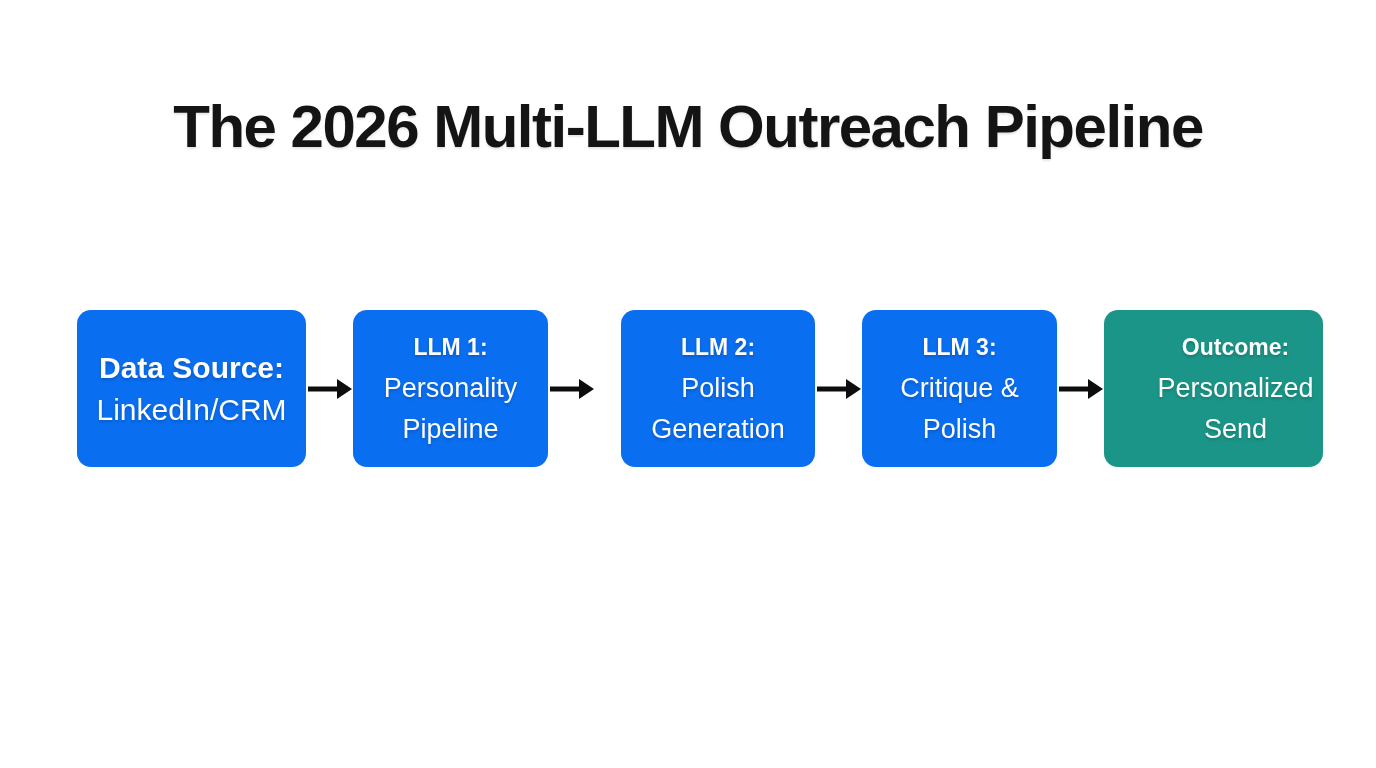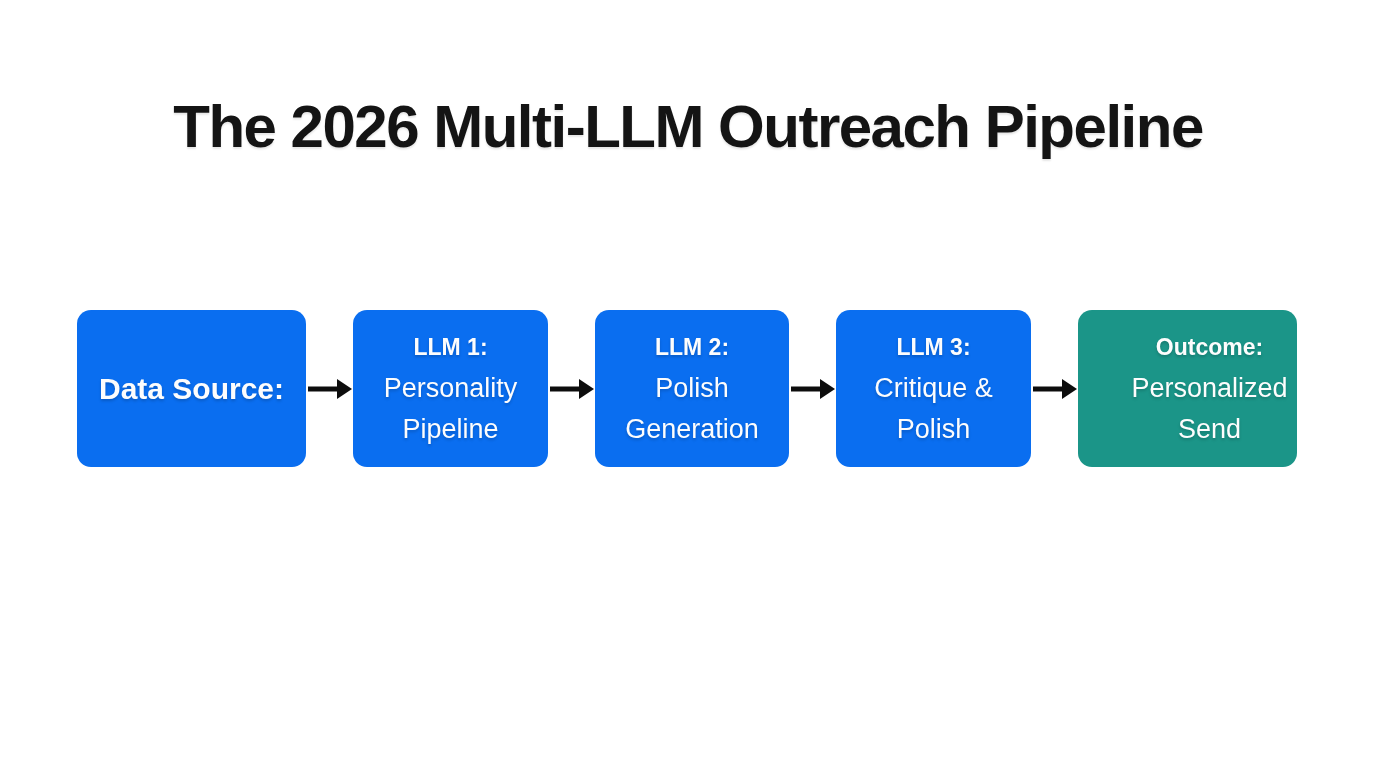--- a/index.html
+++ b/index.html
@@ -43,21 +43,21 @@
     flex-direction: column;
     justify-content: center;
     align-items: center;
     text-align: center;
     text-shadow: 0 2px 3px rgba(0,0,0,0.18);
   }
   .step-blue { background: #0a6ef0; }
   .step-teal { background: #1b9588; }
   .w1 { width: 229px; }
   .w2 { width: 195px; }
-  .w3 { width: 194px; }
+  .w3 { width: 194px; margin-left: 26px; }
   .w4 { width: 195px; }
   .w5 { width: 219px; padding-left: 44px; }
   .step-title {
     font-weight: 700;
     font-size: 23px;
     line-height: 41px;
     white-space: nowrap;
   }
   .step-line {
     font-weight: 400;
@@ -79,20 +79,21 @@
 <body>
 
 <div class="canvas">
 
   <div class="slide-title">The 2026 Multi-LLM Outreach Pipeline</div>
 
   <div class="pipeline-row">
 
     <div class="step step-blue step-lg w1">
       <div class="step-title">Data Source:</div>
+      <div class="step-line">LinkedIn/CRM</div>
     </div>
 
     <div class="arrow-cell">
       <svg width="46" height="24" viewBox="0 0 46 24">
         <line x1="1" y1="12" x2="32" y2="12" stroke="#0d0d0d" stroke-width="5"></line>
         <path d="M30 2 L45 12 L30 22 Z" fill="#0d0d0d"></path>
       </svg>
     </div>
 
     <div class="step step-blue w2">

